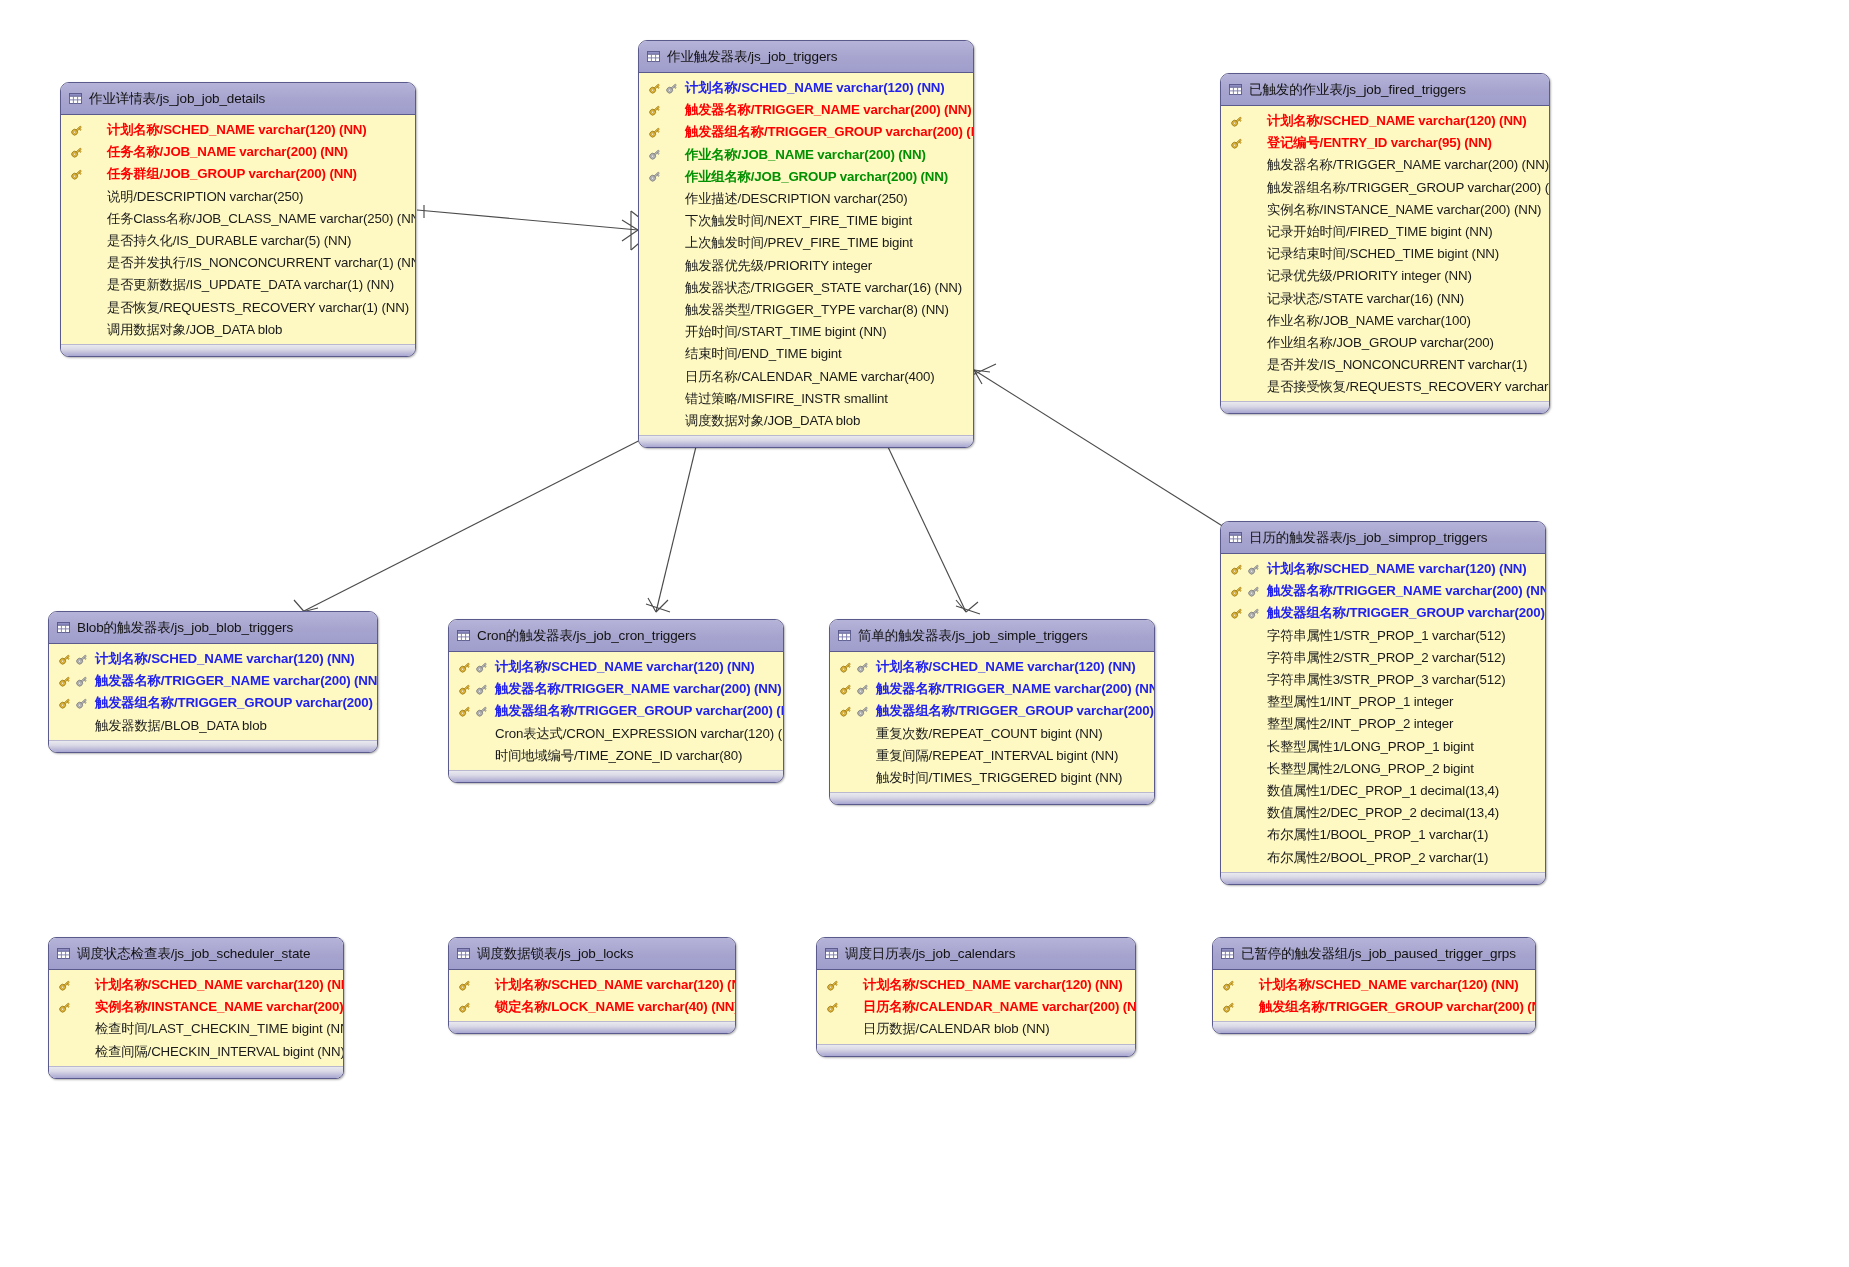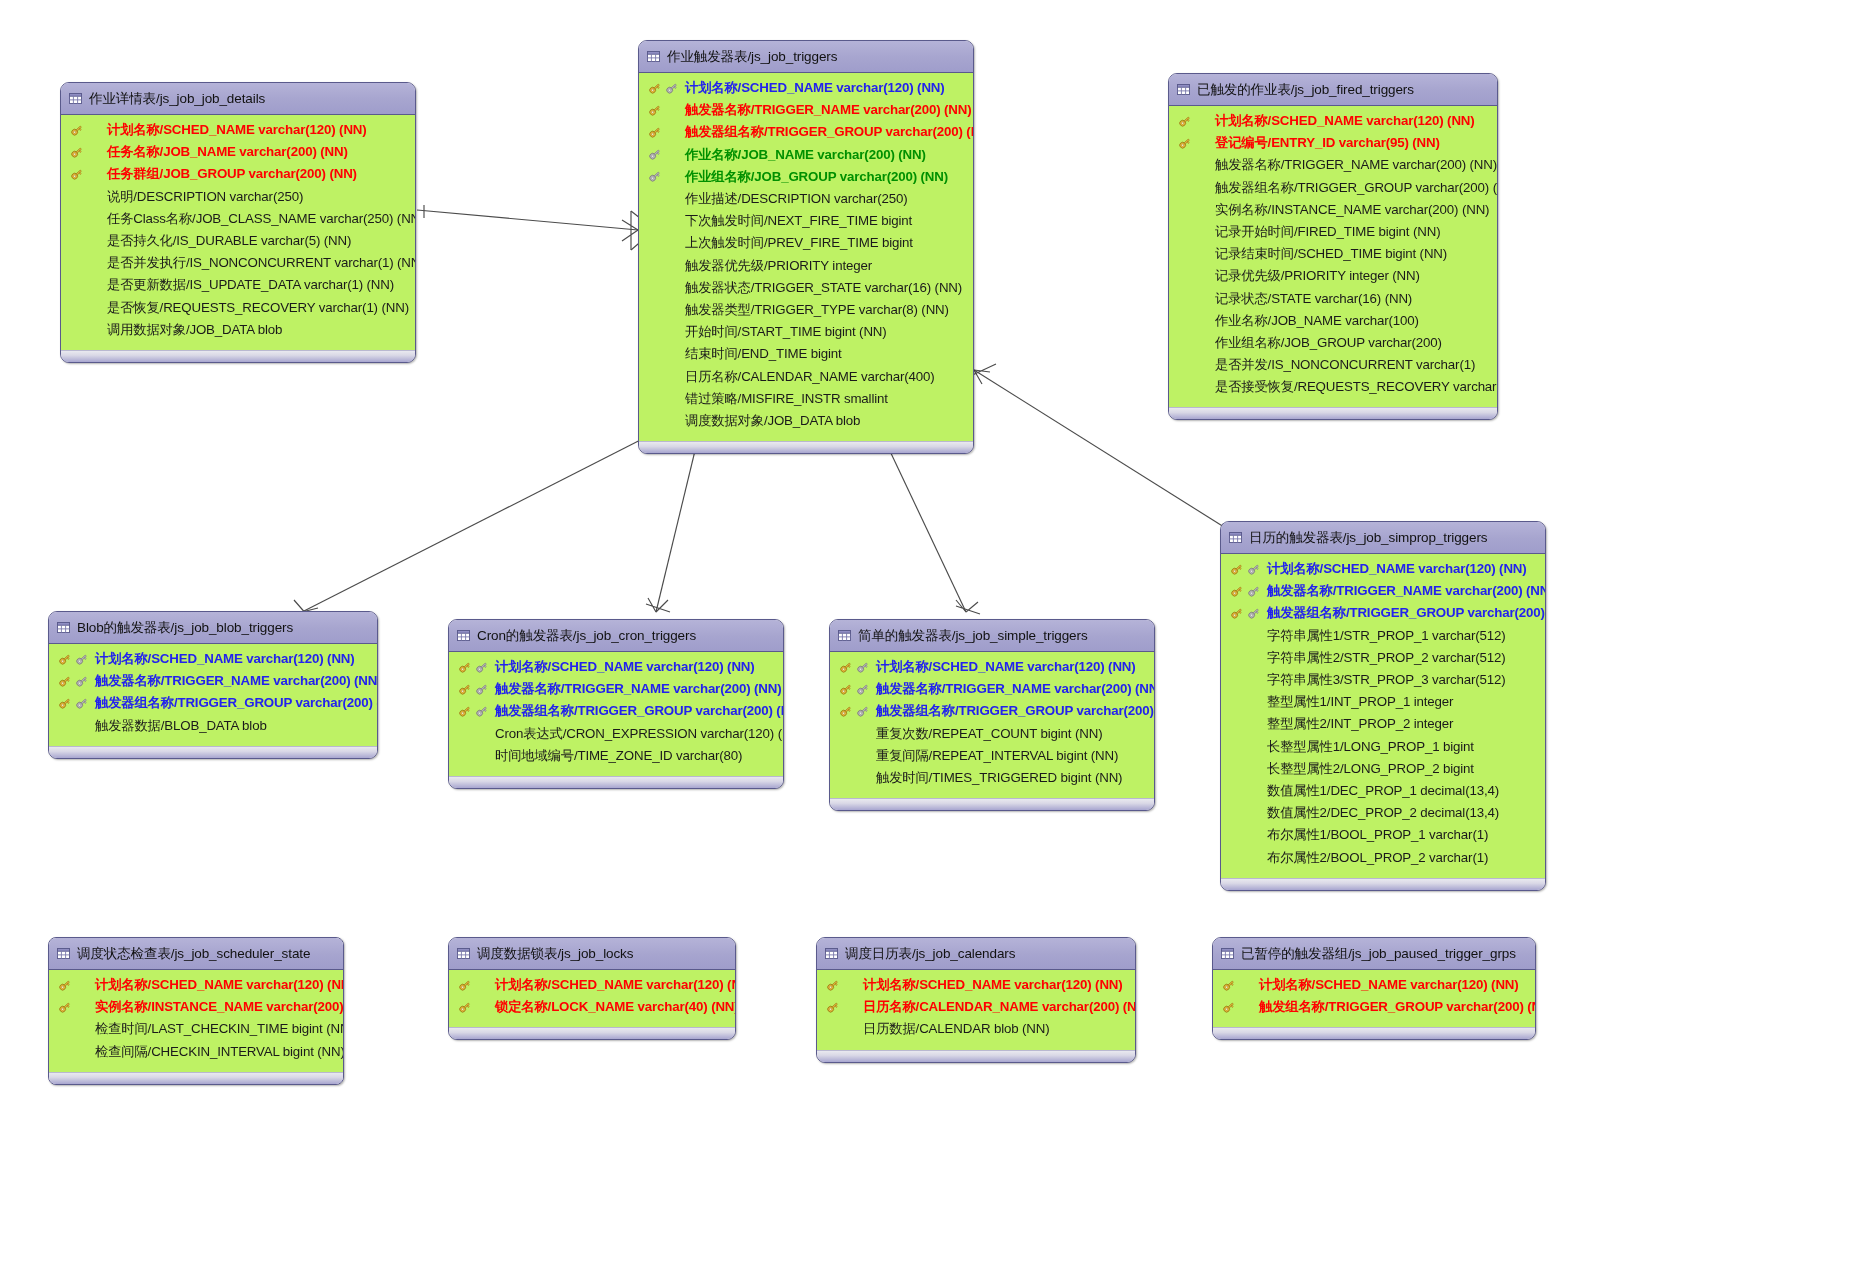--- a/index.html
+++ b/index.html
@@ -60,22 +60,22 @@
     white-space: nowrap;
     letter-spacing: -0.1px;
   }
   .table-icon {
     width: 13px;
     height: 11px;
     flex: 0 0 auto;
     display: block;
   }
   .ent-body {
-    background: #bef264;
-    padding: 4px 0 9px 0;
+    background: #fef9c3;
+    padding: 4px 0 3px 0;
   }
   .attr {
     display: flex;
     align-items: center;
     height: 22.2px;
     padding: 0 8px 0 9px;
     white-space: nowrap;
     box-sizing: border-box;
   }
   .keyslot {
@@ -386,21 +386,21 @@
             <span class="attr-text norm">错过策略/MISFIRE_INSTR smallint</span>
           </div>
           <div class="attr">
             <span class="keyslot"></span>
             <span class="keyslot"></span>
             <span class="attr-text norm">调度数据对象/JOB_DATA blob</span>
           </div>
         </div>
         <div class="ent-footer"></div>
       </div>
-      <div class="entity" style="left: 1168px; top: 73px; width: 330px;">
+      <div class="entity" style="left: 1220px; top: 73px; width: 330px;">
         <div class="ent-header">
           <span>
             <svg class="table-icon" viewBox="0 0 14 12" xmlns="http://www.w3.org/2000/svg">
               <rect x="0.5" y="0.5" width="13" height="11" fill="#ffffff" stroke="#5a5a8c"></rect>
               <rect x="0.5" y="0.5" width="13" height="3" fill="#8f8dc2" stroke="#5a5a8c"></rect>
               <line x1="4.7" y1="3.5" x2="4.7" y2="11.5" stroke="#7b79ad"></line>
               <line x1="9.3" y1="3.5" x2="9.3" y2="11.5" stroke="#7b79ad"></line>
               <line x1="0.5" y1="7.5" x2="13.5" y2="7.5" stroke="#7b79ad"></line>
             </svg>
           </span>

